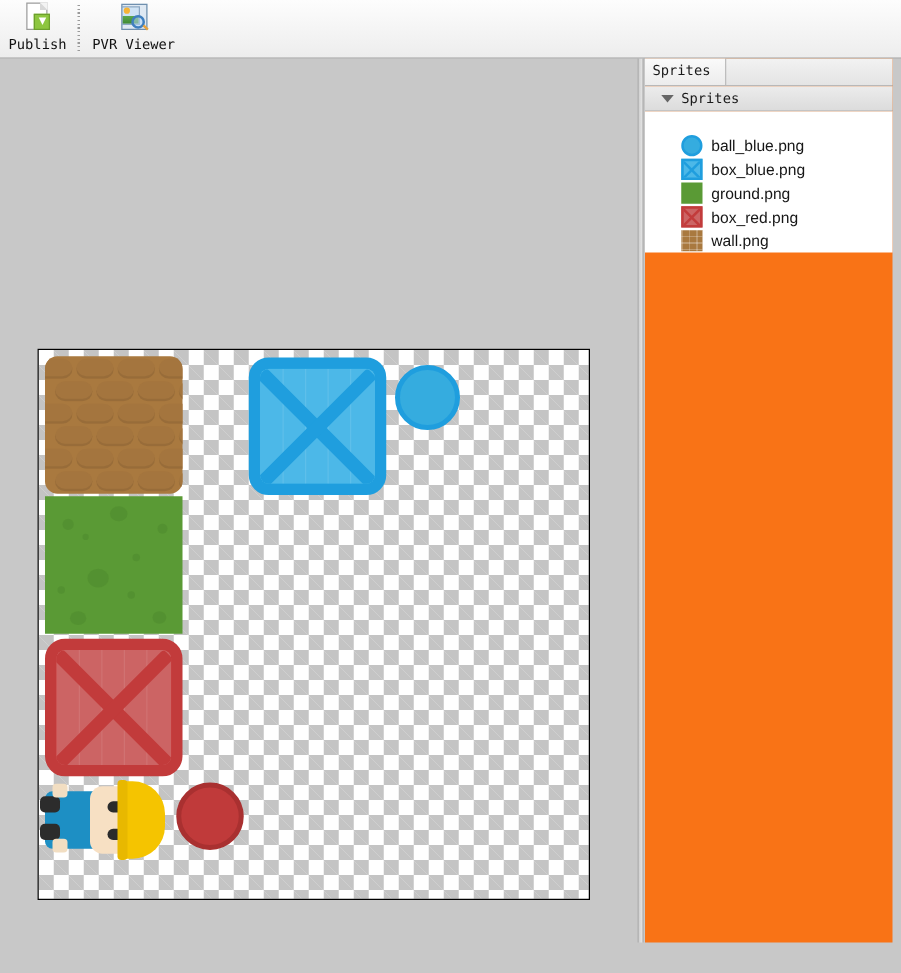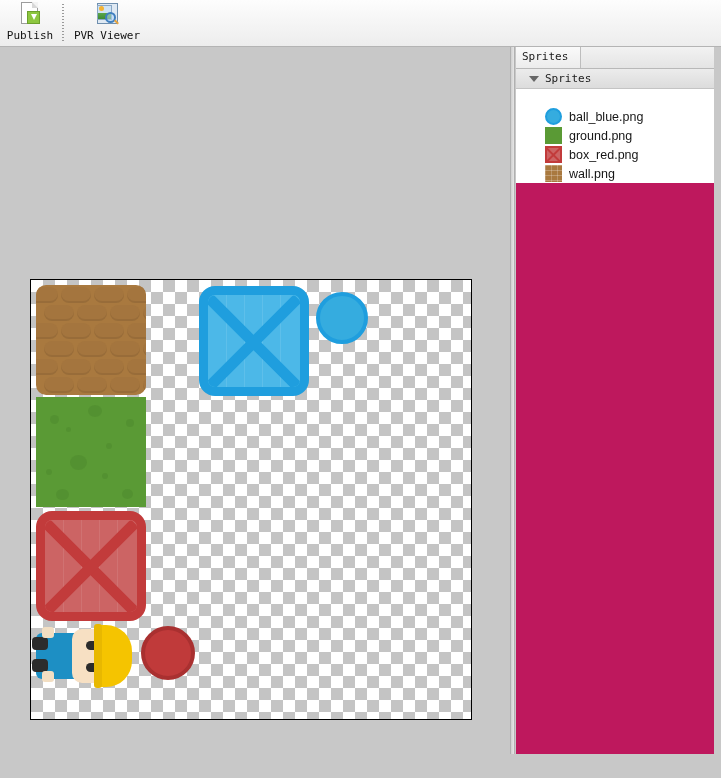--- a/index.html
+++ b/index.html
@@ -161,21 +161,21 @@
   }
 
   
   .splitter{
     position:absolute;left:510px;top:47px;width:5px;height:707px;
     background:linear-gradient(to right,#cfcfcf,#e6e6e6);
     border-left:1px solid #b0b0b0;border-right:1px solid #b0b0b0;box-sizing:border-box;
   }
   .panel{
     position:absolute;left:516px;top:47px;width:198px;height:707px;
-    background:#be185d;
+    background:#f97316;
   }
   .panel-tabbar{
     position:relative;height:22px;
     background:linear-gradient(to bottom,#f2f2f2,#e4e4e4);
     border-bottom:1px solid #b8b8b8;box-sizing:border-box;
   }
   .panel-tab{
     position:absolute;left:0;top:0;height:21px;padding:3px 12px 0 6px;
     background:linear-gradient(to bottom,#fafafa,#ececec);
     border-right:1px solid #bdbdbd;
@@ -372,20 +372,27 @@
     </div>
 
     <div class="tree-list">
 
       <div class="tree-row">
         <span class="t-ico mi-ballblue"></span>
         <span class="t-label">ball_blue.png</span>
       </div>
 
 
+      <div class="tree-row">
+        <span class="t-ico mi-boxblue">
+            <i class="x1"></i>
+            <i class="x2"></i>
+          </span>
+        <span class="t-label">box_blue.png</span>
+      </div>
 
       <div class="tree-row">
         <span class="t-ico mi-ground"></span>
         <span class="t-label">ground.png</span>
       </div>
 
       <div class="tree-row">
         <span class="t-ico mi-boxred">
             <i class="x1"></i>
             <i class="x2"></i>

